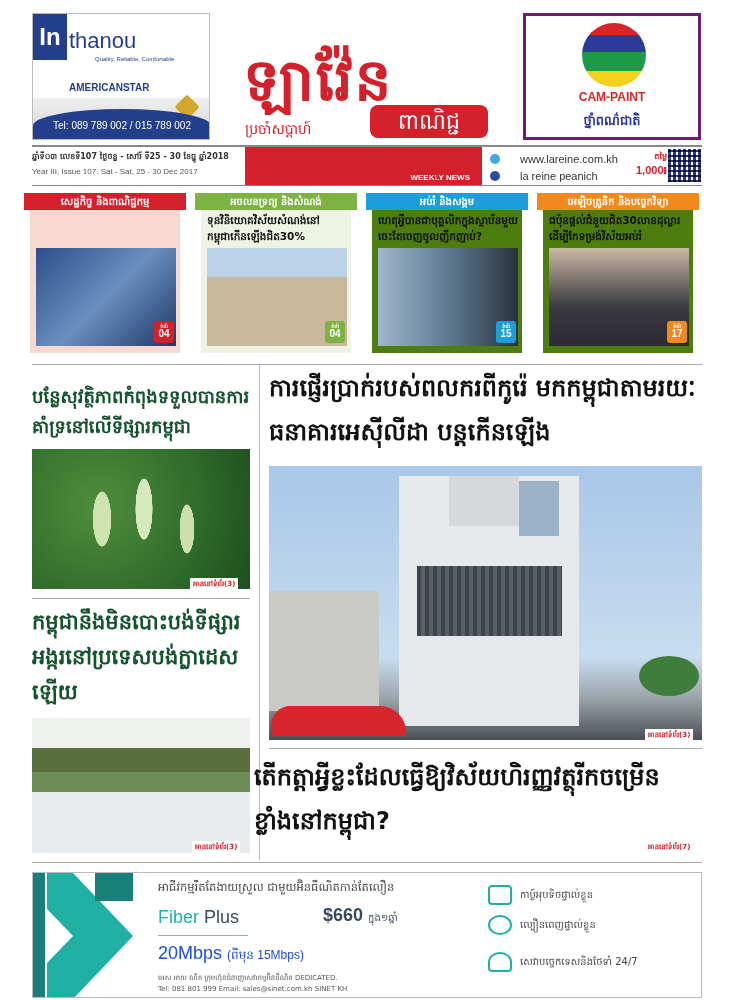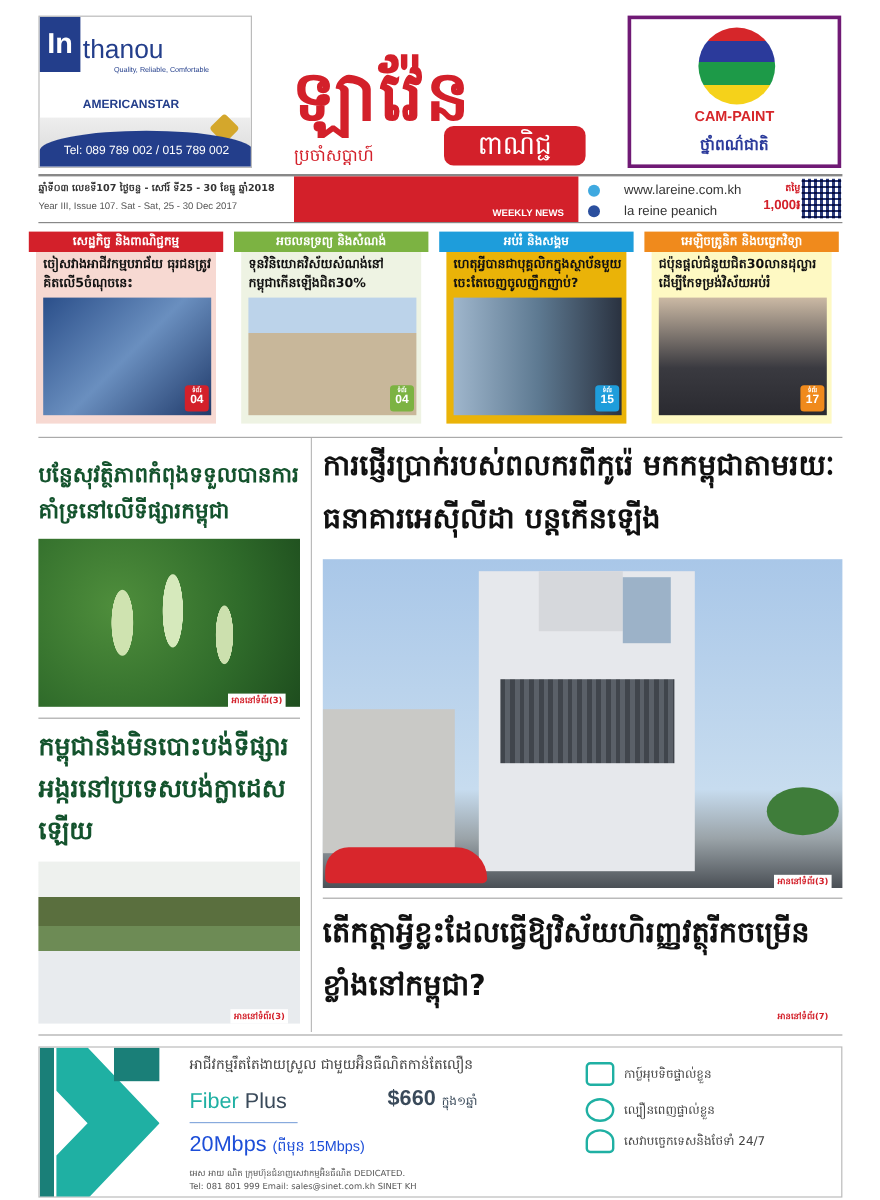--- a/index.html
+++ b/index.html
@@ -70,21 +70,21 @@
   
   .main-head { left: 269px; top: 366px; width: 434px; font-weight: bold; font-size: 24px; line-height: 44px; }
   .img-bank { left: 269px; top: 466px; width: 433px; height: 274px; background: linear-gradient(180deg, #a9c7e8 0%, #c7dcef 70%, #9aa3a8 85%, #4a4f55 100%); overflow: hidden; }
   .img-bank .tower { position: absolute; left: 130px; top: 10px; width: 180px; height: 250px; background: #e6e8ec; }
   .img-bank .tower-top { position: absolute; left: 180px; top: 10px; width: 70px; height: 50px; background: #d6d8dc; }
   .img-bank .glass { position: absolute; left: 250px; top: 15px; width: 40px; height: 55px; background: #9cb2c8; }
   .img-bank .louvers { position: absolute; left: 148px; top: 100px; width: 145px; height: 70px; background: repeating-linear-gradient(90deg, #40454c 0 4px, #5a6068 4px 8px); }
   .img-bank .left-bldg { position: absolute; left: 0; top: 125px; width: 110px; height: 120px; background: #c9c9c6; }
   .img-bank .car { position: absolute; left: 2px; top: 240px; width: 135px; height: 30px; background: #d8262c; border-radius: 30px 40px 6px 6px; }
   .img-bank .trees { position: absolute; left: 370px; top: 190px; width: 60px; height: 40px; background: #3f7d3a; border-radius: 50%; }
-  .second-head { left: 269px; top: 755px; width: 434px; font-weight: bold; font-size: 24px; line-height: 44px; }
+  .second-head { left: 254px; top: 755px; width: 434px; font-weight: bold; font-size: 24px; line-height: 44px; }
 
   
   .ad-bottom { left: 32px; top: 872px; width: 670px; height: 126px; border: 1px solid #bbb; background: #fff; overflow: hidden; }
   .ad-bottom .chev { position: absolute; left: 0; top: 0; width: 100px; height: 126px; }
   .ad-bottom .t1 { position: absolute; left: 125px; top: 7px; font-size: 11.5px; color: #444; }
   .ad-bottom .fiber { position: absolute; left: 125px; top: 34px; font-family: "Liberation Sans", sans-serif; font-size: 18px; color: #3a4a5a; }
   .ad-bottom .fiber .acc { color: #1fb0a3; }
   .ad-bottom .price { position: absolute; left: 290px; top: 32px; font-family: "Liberation Sans", sans-serif; font-size: 18px; color: #3a4a5a; font-weight: bold; text-align: left; width: auto; }
   .ad-bottom .price small { font-family: "DejaVu Sans", sans-serif; font-size: 10px; font-weight: normal; }
   .ad-bottom .divider { position: absolute; left: 125px; top: 62px; width: 90px; height: 1px; background: #8ad; }
@@ -145,44 +145,43 @@
 <div class="abs price">
   <div class="lbl">តម្លៃ</div>
   <div class="val">1,000៛</div>
 </div>
 <div class="abs qr"></div>
 <div class="abs rule-info"></div>
 
 <div class="teaser" style="left:24px">
   <div class="hdr" style="background:#d3202a">សេដ្ឋកិច្ច និងពាណិជ្ជកម្ម</div>
   <div class="body" style="background:#f7d9d2">
-    <div class="head">ចៀសវាងអាជីវកម្មបរាជ័យ ធុរជនត្រូវគិតលើ5ចំណុចនេះ</div>
     <div class="pic" style="background:linear-gradient(135deg,#2b4f8a,#6a8fbf 50%,#203a6a);"></div>
     <div class="pg" style="background:#d3202a"><small>ទំព័រ</small><span>04</span></div>
   </div>
 </div>
 <div class="teaser" style="left:195px">
   <div class="hdr" style="background:#7cb342">អចលនទ្រព្យ និងសំណង់</div>
   <div class="body" style="background:#eef3e3">
     <div class="head">ទុនវិនិយោគវិស័យសំណង់នៅកម្ពុជាកើនឡើងជិត30%</div>
     <div class="pic" style="background:linear-gradient(180deg,#bcd3ea 0 30%,#c8b79a 30% 100%);"></div>
     <div class="pg" style="background:#7cb342"><small>ទំព័រ</small><span>04</span></div>
   </div>
 </div>
 <div class="teaser" style="left:366px">
   <div class="hdr" style="background:#1e9ddb">អប់រំ និងសង្គម</div>
-  <div class="body" style="background:#eab308">
+  <div class="body" style="background:#4d7c0f">
     <div class="head">ហេតុអ្វីបានជាបុគ្គលិកក្នុងស្ថាប័នមួយចេះតែចេញចូលញឹកញាប់?</div>
     <div class="pic" style="background:linear-gradient(90deg,#9fb6cc,#5e7a92 50%,#2a3240);"></div>
     <div class="pg" style="background:#1e9ddb"><small>ទំព័រ</small><span>15</span></div>
   </div>
 </div>
 <div class="teaser" style="left:537px">
   <div class="hdr" style="background:#f08a1c">អេឡិចត្រូនិក និងបច្ចេកវិទ្យា</div>
-  <div class="body" style="background:#fef9c3">
+  <div class="body" style="background:#4d7c0f">
     <div class="head">ជប៉ុនផ្តល់ជំនួយជិត30លានដុល្លារ ដើម្បីកែទម្រង់វិស័យអប់រំ</div>
     <div class="pic" style="background:linear-gradient(180deg,#cbb9a4,#3a3a40 60%,#2a2a30);"></div>
     <div class="pg" style="background:#f08a1c"><small>ទំព័រ</small><span>17</span></div>
   </div>
 </div>
 
 <div class="abs hrule" style="left:32px;top:364px;width:670px"></div>
 <div class="abs vrule"></div>
 
 <div class="abs story-head" style="left:32px;top:382px;width:220px;font-size:18px;">បន្លែសុវត្ថិភាពកំពុងទទួលបានការគាំទ្រនៅលើទីផ្សារកម្ពុជា</div>
@@ -228,17 +227,17 @@
     <div>Tel: 081 801 999  Email: sales@sinet.com.kh  SINET KH</div>
   </div>
   <div class="feat" style="top:12px">
       <span class="ico"></span>
       <span>កាប្ល៍អុបទិចផ្ទាល់ខ្លួន</span>
     </div>
   <div class="feat" style="top:42px">
       <span class="ico" style="border-radius:50%"></span>
       <span>ល្បឿនពេញផ្ទាល់ខ្លួន</span>
     </div>
-  <div class="feat" style="top:68px">
+  <div class="feat" style="top:79px">
       <span class="ico" style="border-radius:50% 50% 4px 4px"></span>
       <span>សេវាបច្ចេកទេសនិងថែទាំ 24/7</span>
     </div>
 </div>
 
 </body></html>

